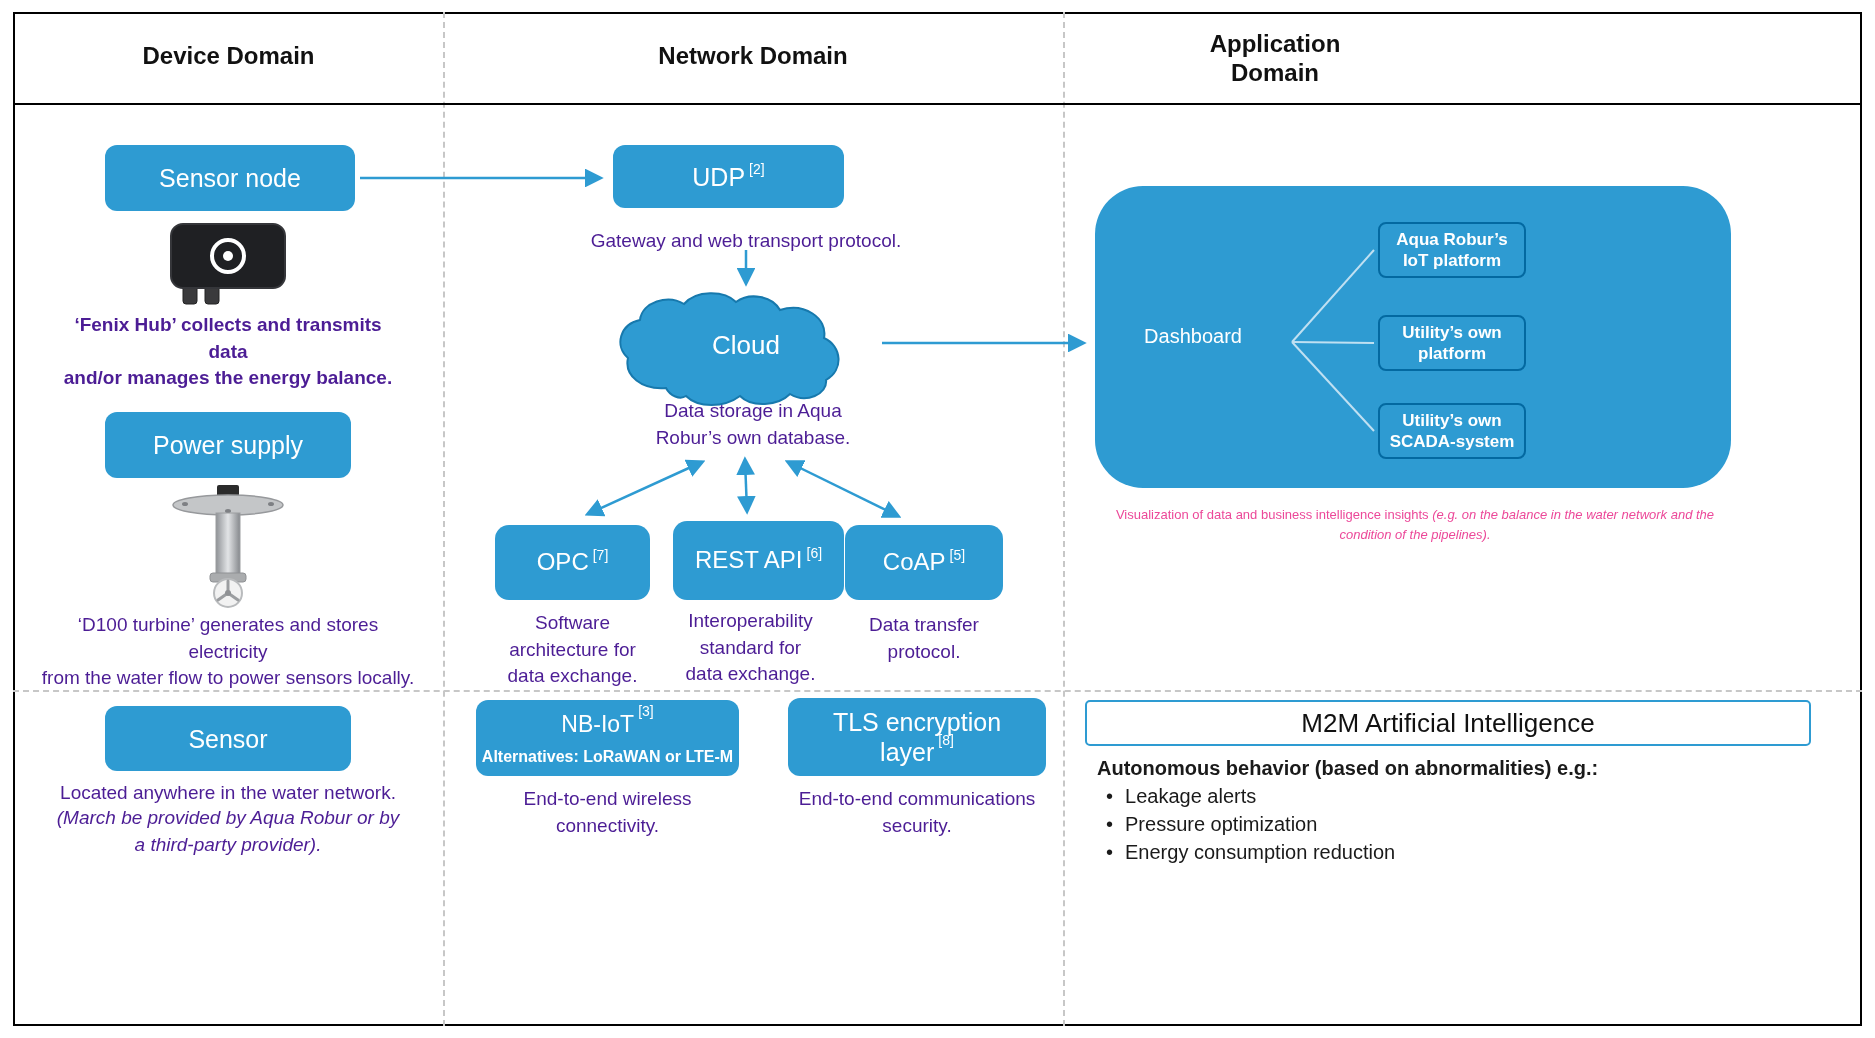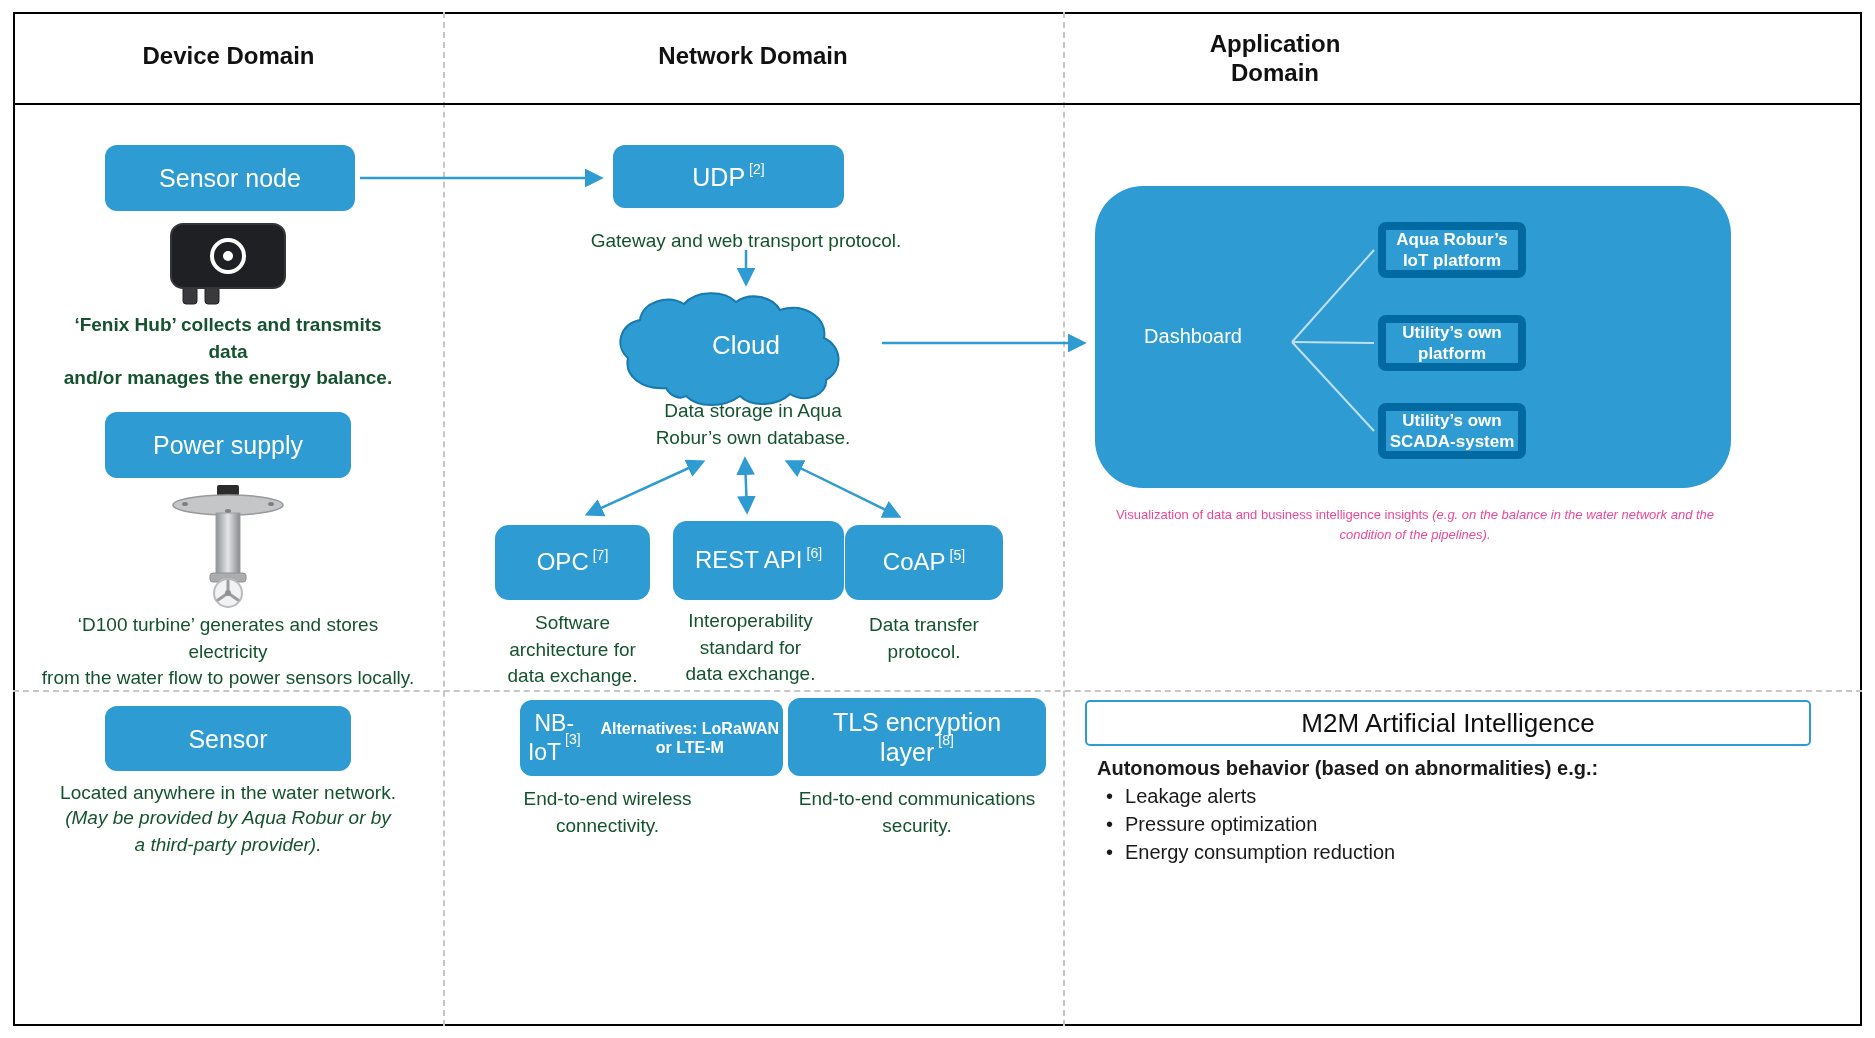--- a/index.html
+++ b/index.html
@@ -10,28 +10,28 @@
   .vdash { position:absolute; top:12px; height:1014px; border-left:2px dashed #c7c7c7; }
   .hdash { position:absolute; left:13px; width:1849px; top:690px; border-top:2px dashed #c7c7c7; }
   .hline { position:absolute; left:13px; width:1849px; top:103px; border-top:2px solid #000; }
   .domain-title { position:absolute; text-align:center; font-size:24px; font-weight:bold; color:#111; line-height:1.2; }
   .pre { white-space:pre-line; }
   .pill { position:absolute; background:#2E9BD2; color:#fff; border-radius:12px;
           display:flex; align-items:center; justify-content:center; text-align:center;
           font-size:25px; line-height:1.2; z-index:2; }
   .pill sup { font-size:14px; margin-left:4px; position:relative; top:-7px; }
   .proto { border-radius:14px; font-size:24px; }
-  .caption { position:absolute; text-align:center; font-size:19px; color:#14532d; line-height:1.4; z-index:3; }
-  .nbcol { flex-direction:row; gap:8px;margin-left:44px; }
+  .caption { position:absolute; text-align:center; font-size:19px; color:#4c1d95; line-height:1.4; z-index:3; }
+  .nbcol { flex-direction:column; gap:8px; }
   .nb-main { font-size:23px; }
   .nb-sub { font-size:16px; font-weight:bold; }
   .cloud-label { position:absolute; color:#fff; font-size:26px; text-align:center; z-index:3; }
   .dashboard { position:absolute; background:#2E9BD2; border-radius:48px; z-index:1; }
   .dash-label { position:absolute; color:#fff; font-size:20px; text-align:center; z-index:3; }
-  .platform { position:absolute; width:148px; height:56px; background:#2E9BD2; border:8px solid #0369a1;
+  .platform { position:absolute; width:148px; height:56px; background:#2E9BD2; border:2px solid #0369a1;
               border-radius:8px; display:flex; align-items:center; justify-content:center;
               text-align:center; color:#fff; font-size:17px; font-weight:600; line-height:1.25; z-index:6; }
   .viz-caption { position:absolute; text-align:center; font-size:13px; color:#ec4899; line-height:1.5; }
   .viz-caption em { font-style:italic; }
   .m2m-box { position:absolute; background:#fff; border:2px solid #2E9BD2; border-radius:5px;
              display:flex; align-items:center; justify-content:center; font-size:26px; color:#111; }
   .m2m-caption { position:absolute; font-size:20px; color:#1a1a1a; }
   .bullets { position:absolute; font-size:20px; color:#1a1a1a; }
   .bullet-row { display:flex; align-items:flex-start; margin-bottom:5px; }
   .bullet-row::before { content:"•"; margin:0 12px 0 6px; }
@@ -92,21 +92,21 @@
     <circle cx="70" cy="110" r="3" fill="#8f9194"></circle>
   </svg>
 
   <div class="caption pre" style="left:38px; top:612px; width:380px;">‘D100 turbine’ generates and stores electricity
 from the water flow to power sensors locally.</div>
 
   <div class="pill" style="left:105px; top:706px; width:246px; height:65px;">
     <span>Sensor</span>
   </div>
   <div class="caption" style="left:55px; top:780px; width:346px;">Located anywhere in the water network.</div>
-  <div class="caption pre it" style="left:55px; top:805px; width:346px; font-style:italic;">(May be provided by Aqua Robur or by
+  <div class="caption pre it" style="left:55px; top:805px; width:346px; font-style:italic;">(March be provided by Aqua Robur or by
 a third-party provider).</div>
 
   <div class="pill" style="left:613px; top:145px; width:231px; height:63px;">
     <span>UDP</span>
       <sup>[2]</sup>
   </div>
   <div class="caption" style="left:576px; top:228px; width:340px;">Gateway and web transport protocol.</div>
 
   <svg class="abs" style="left:612px; top:288px; z-index:1;" width="268" height="122" viewBox="0 0 268 122">
     <path d="M 54 100 C 30 102 12 88 16 70 C 2 58 8 36 28 32 C 30 14 56 6 72 16 C 84 2 112 2 124 14 C 138 4 160 8 168 22 C 192 14 216 30 212 50 C 230 58 232 82 214 92 C 216 106 194 116 178 106 C 166 118 140 120 128 108 C 112 120 86 120 74 108 C 68 112 58 108 54 100 Z" fill="#2E9BD2" stroke="#1779AD" stroke-width="2"></path>

